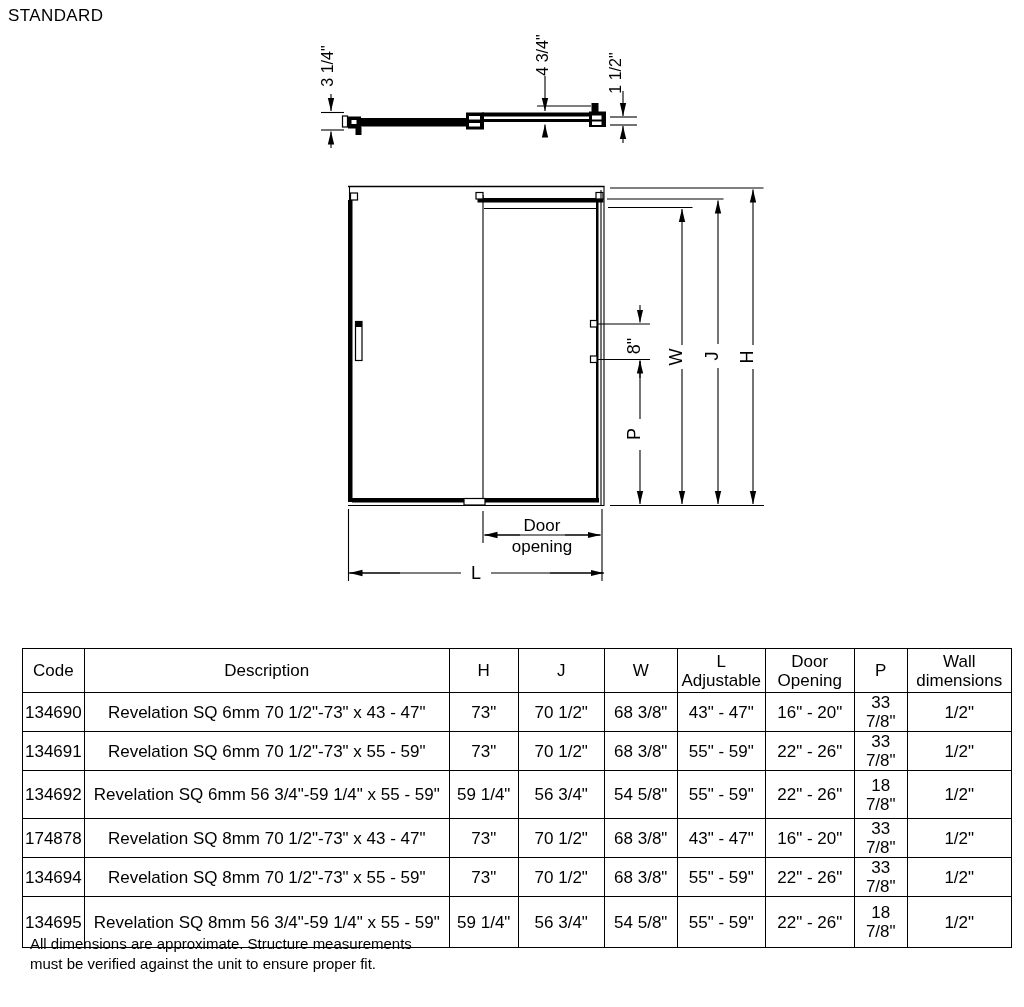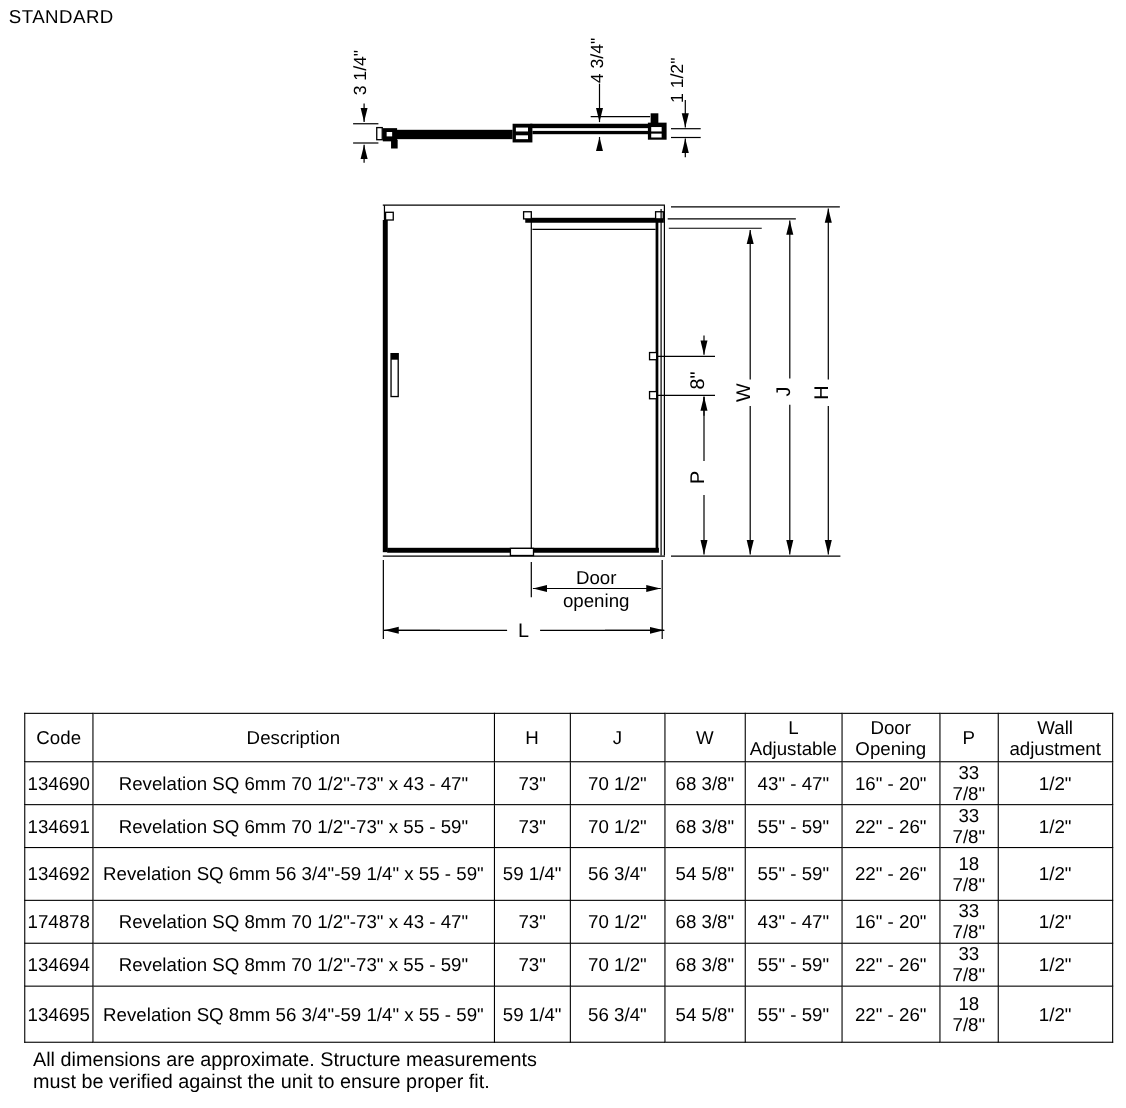--- a/index.html
+++ b/index.html
@@ -16,21 +16,21 @@
   svg .dimL{font-size:18px;}
   svg .dimM{font-size:17px;}
   .spec-table{position:absolute;left:22px;top:648px;border-collapse:collapse;table-layout:fixed;}
   .spec-table th,.spec-table td{border:1.5px solid #000;padding:0 2px;text-align:center;vertical-align:middle;
     font-size:17px;font-weight:normal;line-height:19px;overflow:hidden;}
   .spec-table thead th{height:43px;}
   tr.h36{height:36px;}
   tr.h48{height:48px;}
   tr.h51{height:51px;margin-left:36px;}
   .hdr2{display:block;}
-  .footnote{position:absolute;left:30px;top:954px;font-size:18px;line-height:19.5px;}
+  .footnote{position:absolute;left:30px;top:934px;font-size:15px;line-height:19.5px;}
 </style>
 </head>
 <body>
 
 <div class="page">
 
   <div class="title">STANDARD</div>
 
   <svg class="diagram" width="1024" height="630" viewBox="0 0 1024 630">
     <defs>
@@ -168,21 +168,21 @@
             <span class="hdr2">L</span>
             <span class="hdr2">Adjustable</span>
           </th>
         <th>
             <span class="hdr2">Door</span>
             <span class="hdr2">Opening</span>
           </th>
         <th><span>P</span></th>
         <th>
             <span class="hdr2">Wall</span>
-            <span class="hdr2">adjustment</span>
+            <span class="hdr2">dimensions</span>
           </th>
       </tr>
     </thead>
     <tbody>
       <tr class="h36">
         <td>134690</td>
         <td>Revelation SQ 6mm 70 1/2"-73" x 43 - 47"</td>
         <td>73"</td>
         <td>70 1/2"</td>
         <td>68 3/8"</td>

